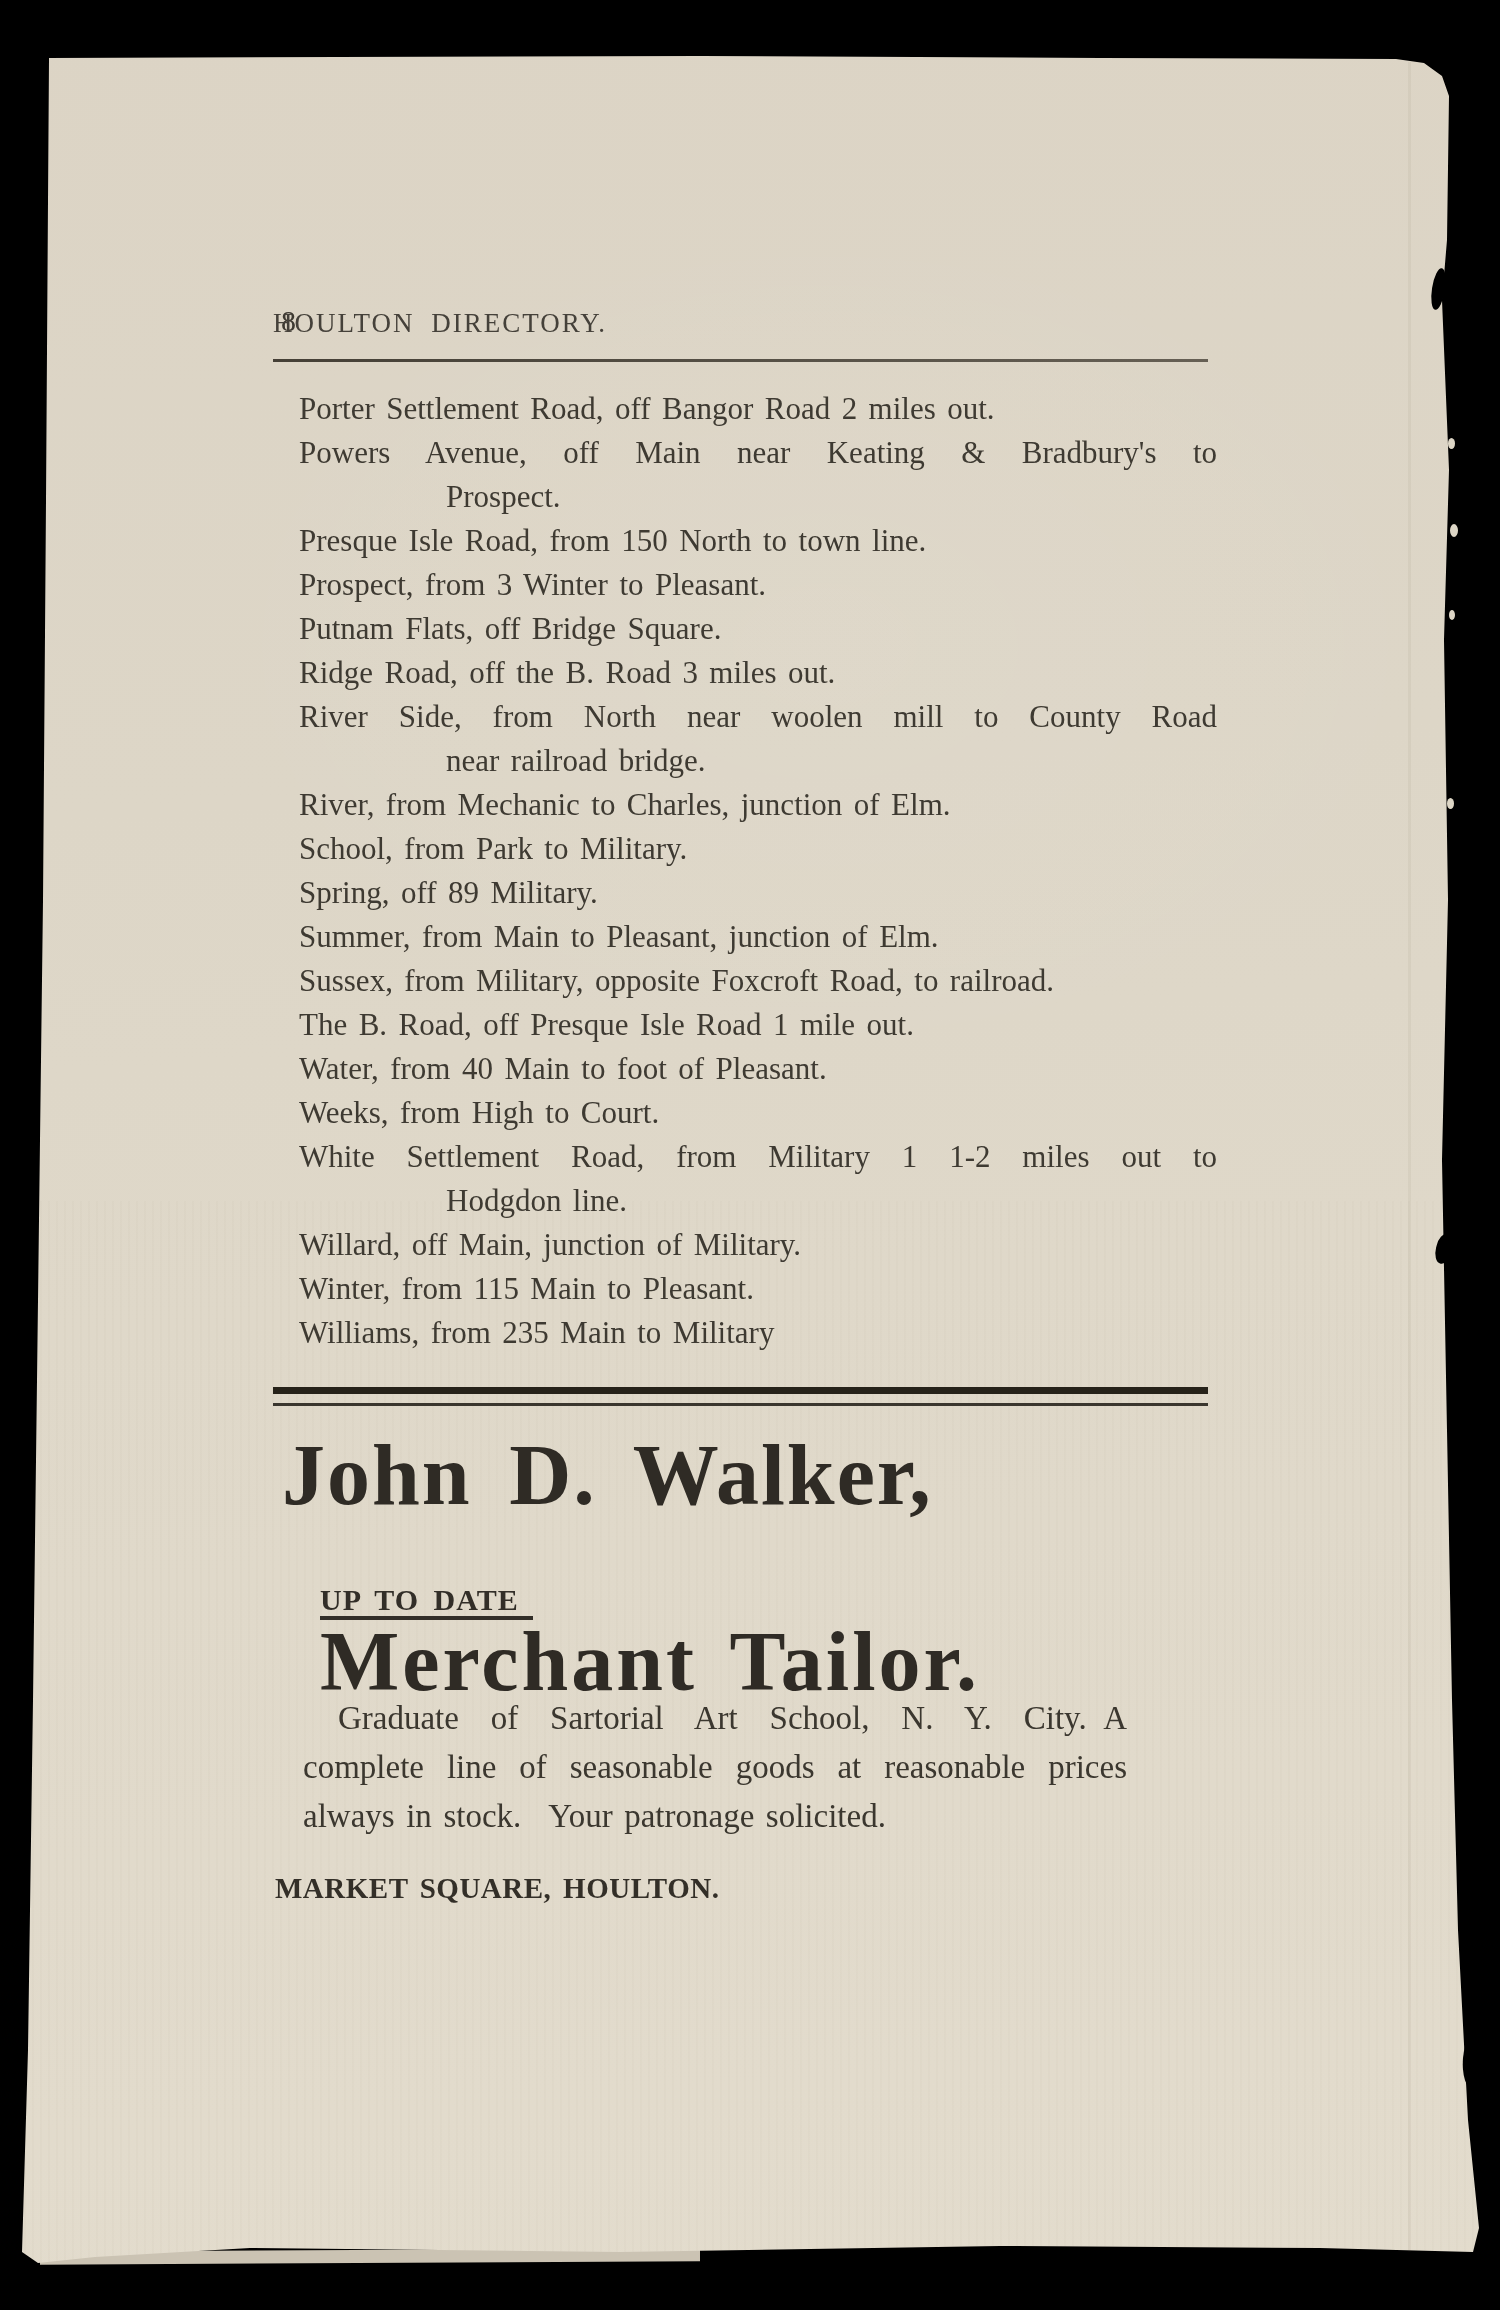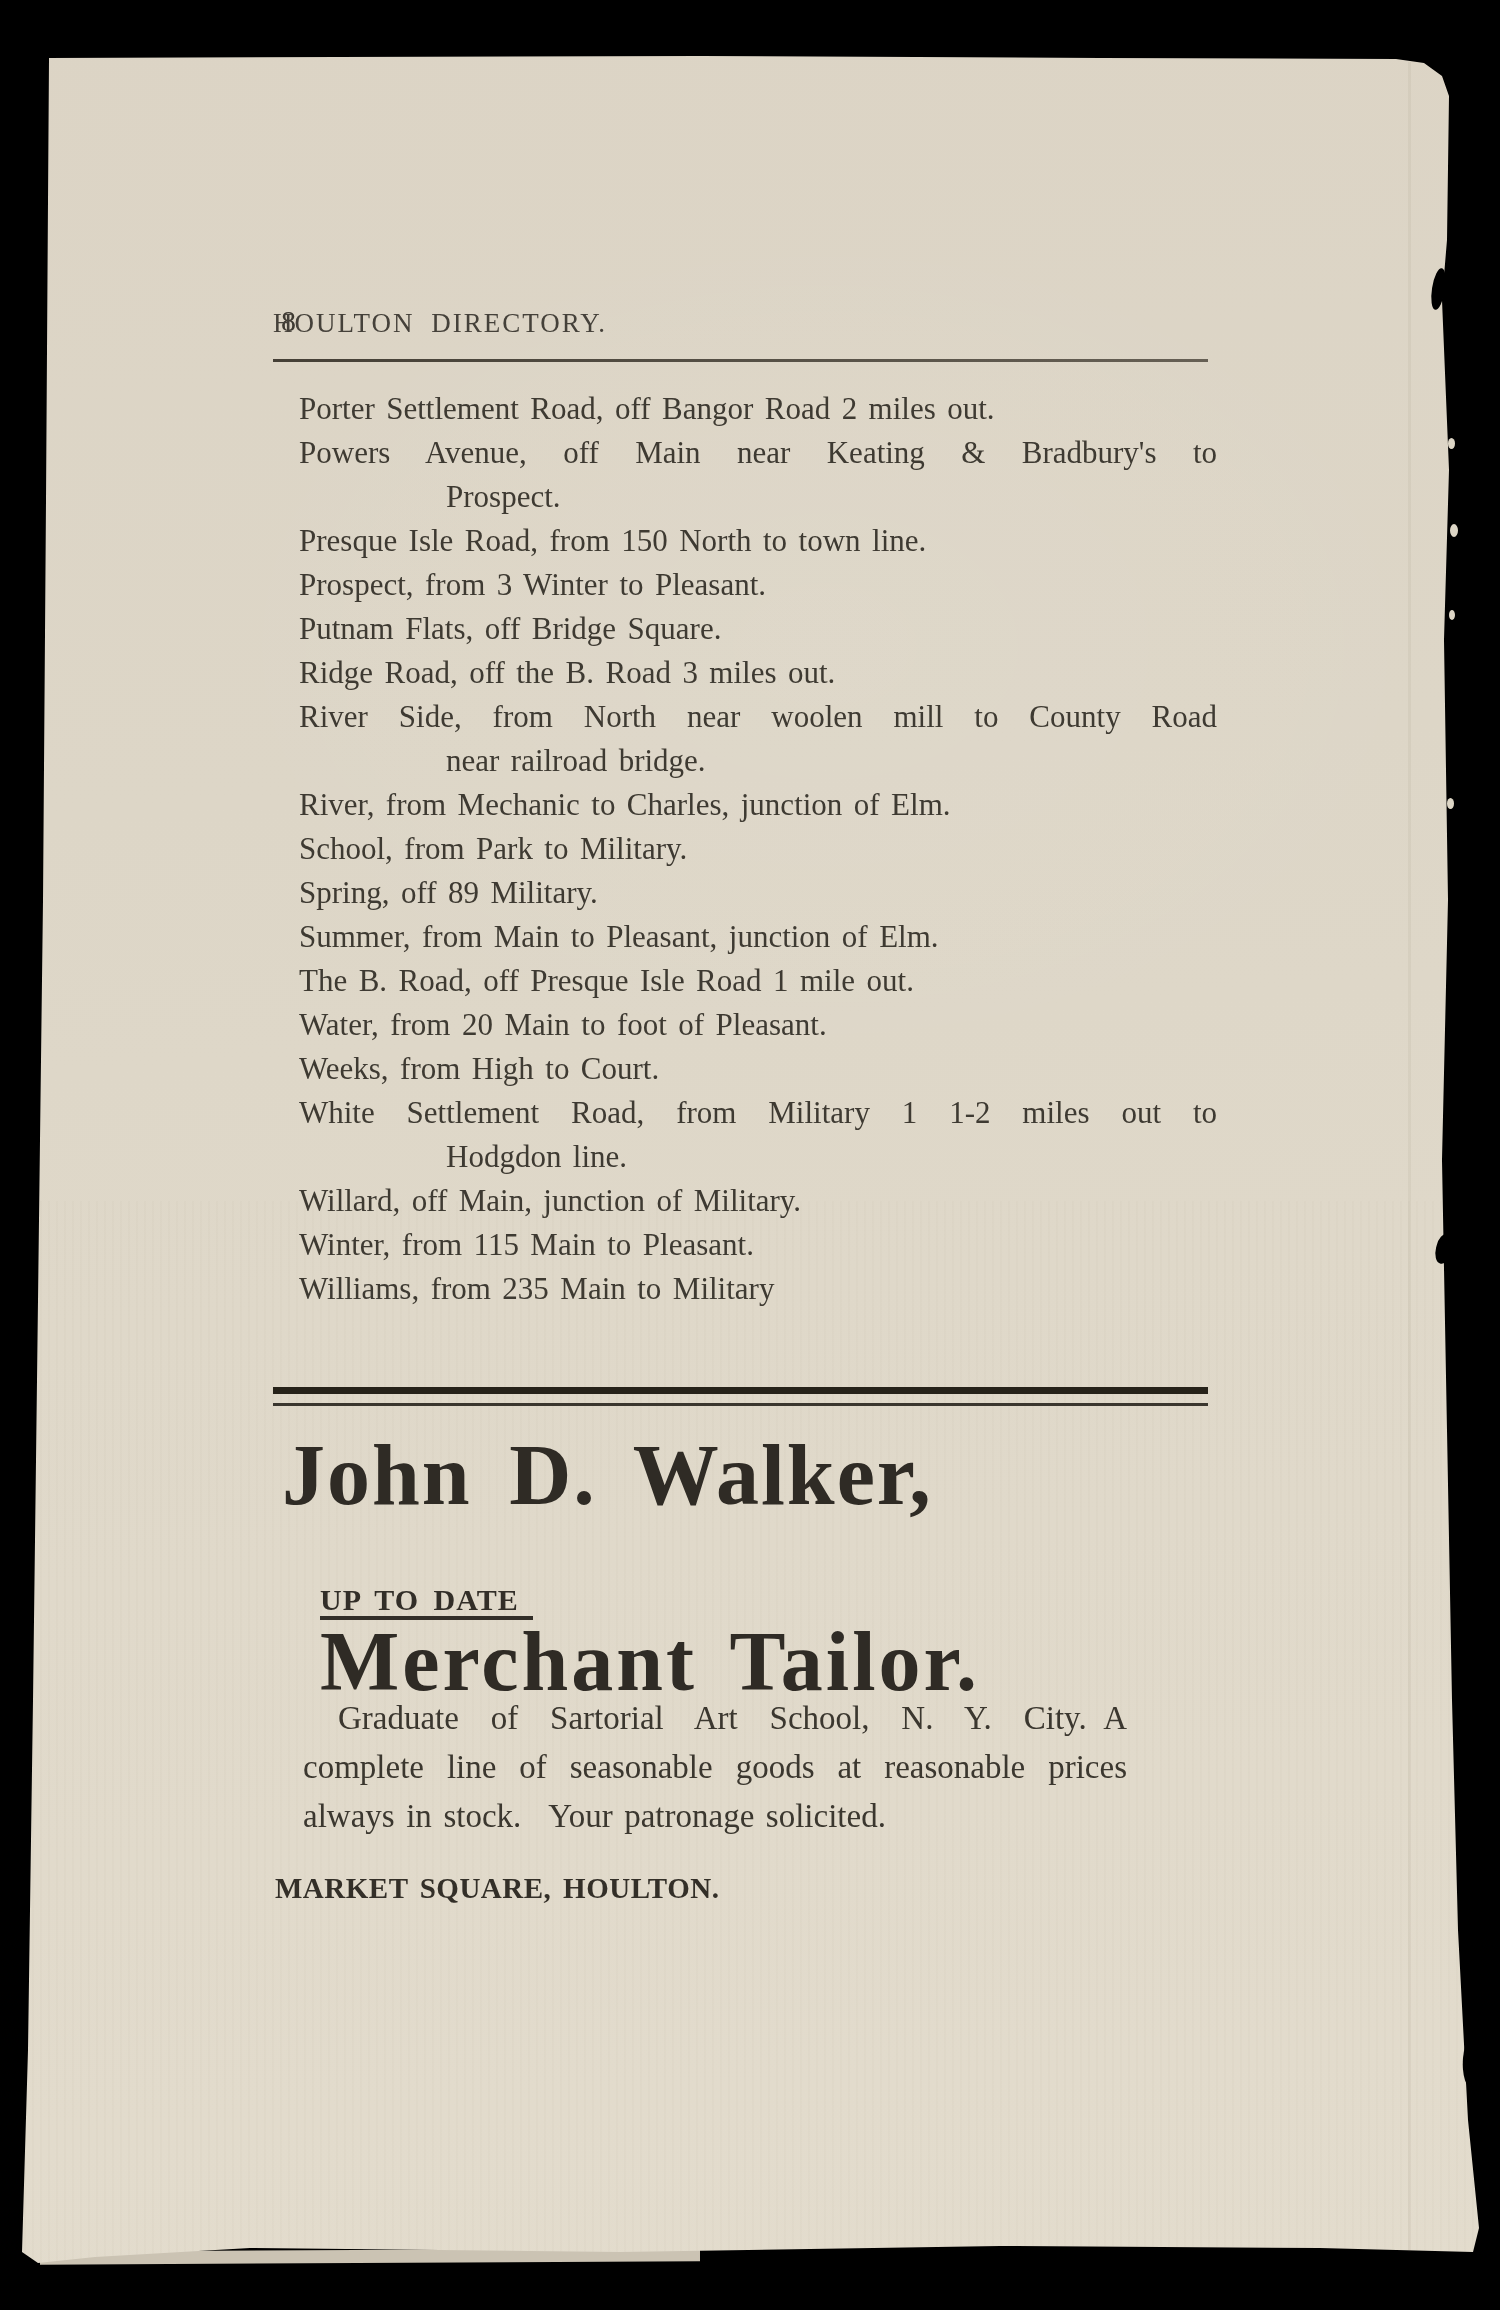--- a/index.html
+++ b/index.html
@@ -229,24 +229,27 @@
       <div class="entry">
           <div class="l1">School, from Park to Military.</div>
         </div>
       <div class="entry">
           <div class="l1">Spring, off 89 Military.</div>
         </div>
       <div class="entry">
           <div class="l1">Summer, from Main to Pleasant, junction of Elm.</div>
         </div>
       <div class="entry">
+          <div class="l1">Sussex, from Military, opposite Foxcroft Road, to railroad.</div>
+        </div>
+      <div class="entry">
           <div class="l1">The B. Road, off Presque Isle Road 1 mile out.</div>
         </div>
       <div class="entry">
-          <div class="l1">Water, from 20 Main to foot of Pleasant.</div>
+          <div class="l1">Water, from 40 Main to foot of Pleasant.</div>
         </div>
       <div class="entry">
           <div class="l1">Weeks, from High to Court.</div>
         </div>
       <div class="entry">
         <div class="l1 full">White Settlement Road, from Military 1 1-2 miles out to</div>
         <div class="l2">Hodgdon line.</div>
       </div>
       <div class="entry">
           <div class="l1">Willard, off Main, junction of Military.</div>

